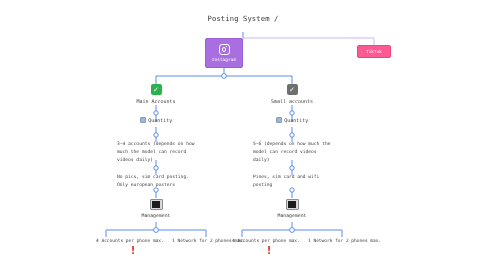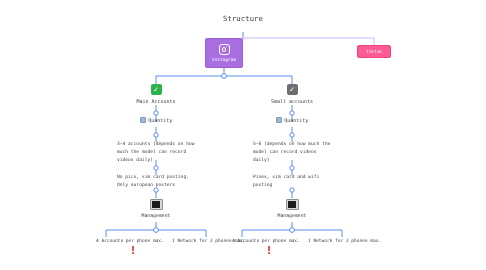--- a/index.html
+++ b/index.html
@@ -261,21 +261,21 @@
     <circle cx="292" cy="190" r="2.2" fill="#ffffff" stroke="#5b8def" stroke-width="1"></circle>
     <path d="M292,192 L292,198" stroke="#5b8def" stroke-width="1" fill="none"></path>
     <path d="M292,222 L292,228" stroke="#5b8def" stroke-width="1" fill="none"></path>
     <path d="M242,230 L342,230" stroke="#5b8def" stroke-width="1" fill="none"></path>
     <path d="M242,230 L242,237" stroke="#5b8def" stroke-width="1" fill="none"></path>
     <path d="M342,230 L342,237" stroke="#5b8def" stroke-width="1" fill="none"></path>
     <circle cx="292" cy="230" r="2.4" fill="#ffffff" stroke="#5b8def" stroke-width="1"></circle>
   </svg>
 
   <div class="node title" style="left:188px; top:13px;">
-    <div>Structure</div>
+    <div>Posting System /</div>
   </div>
 
   <div class="node platform platform-ig" style="left:205px; top:38px;">
     <div class="cam-icon"></div>
     <div class="platform-label">Instagram</div>
   </div>
 
   <div class="node platform platform-tt" style="left:357px; top:45px;">
     <div class="platform-label">TikTok</div>
   </div>

